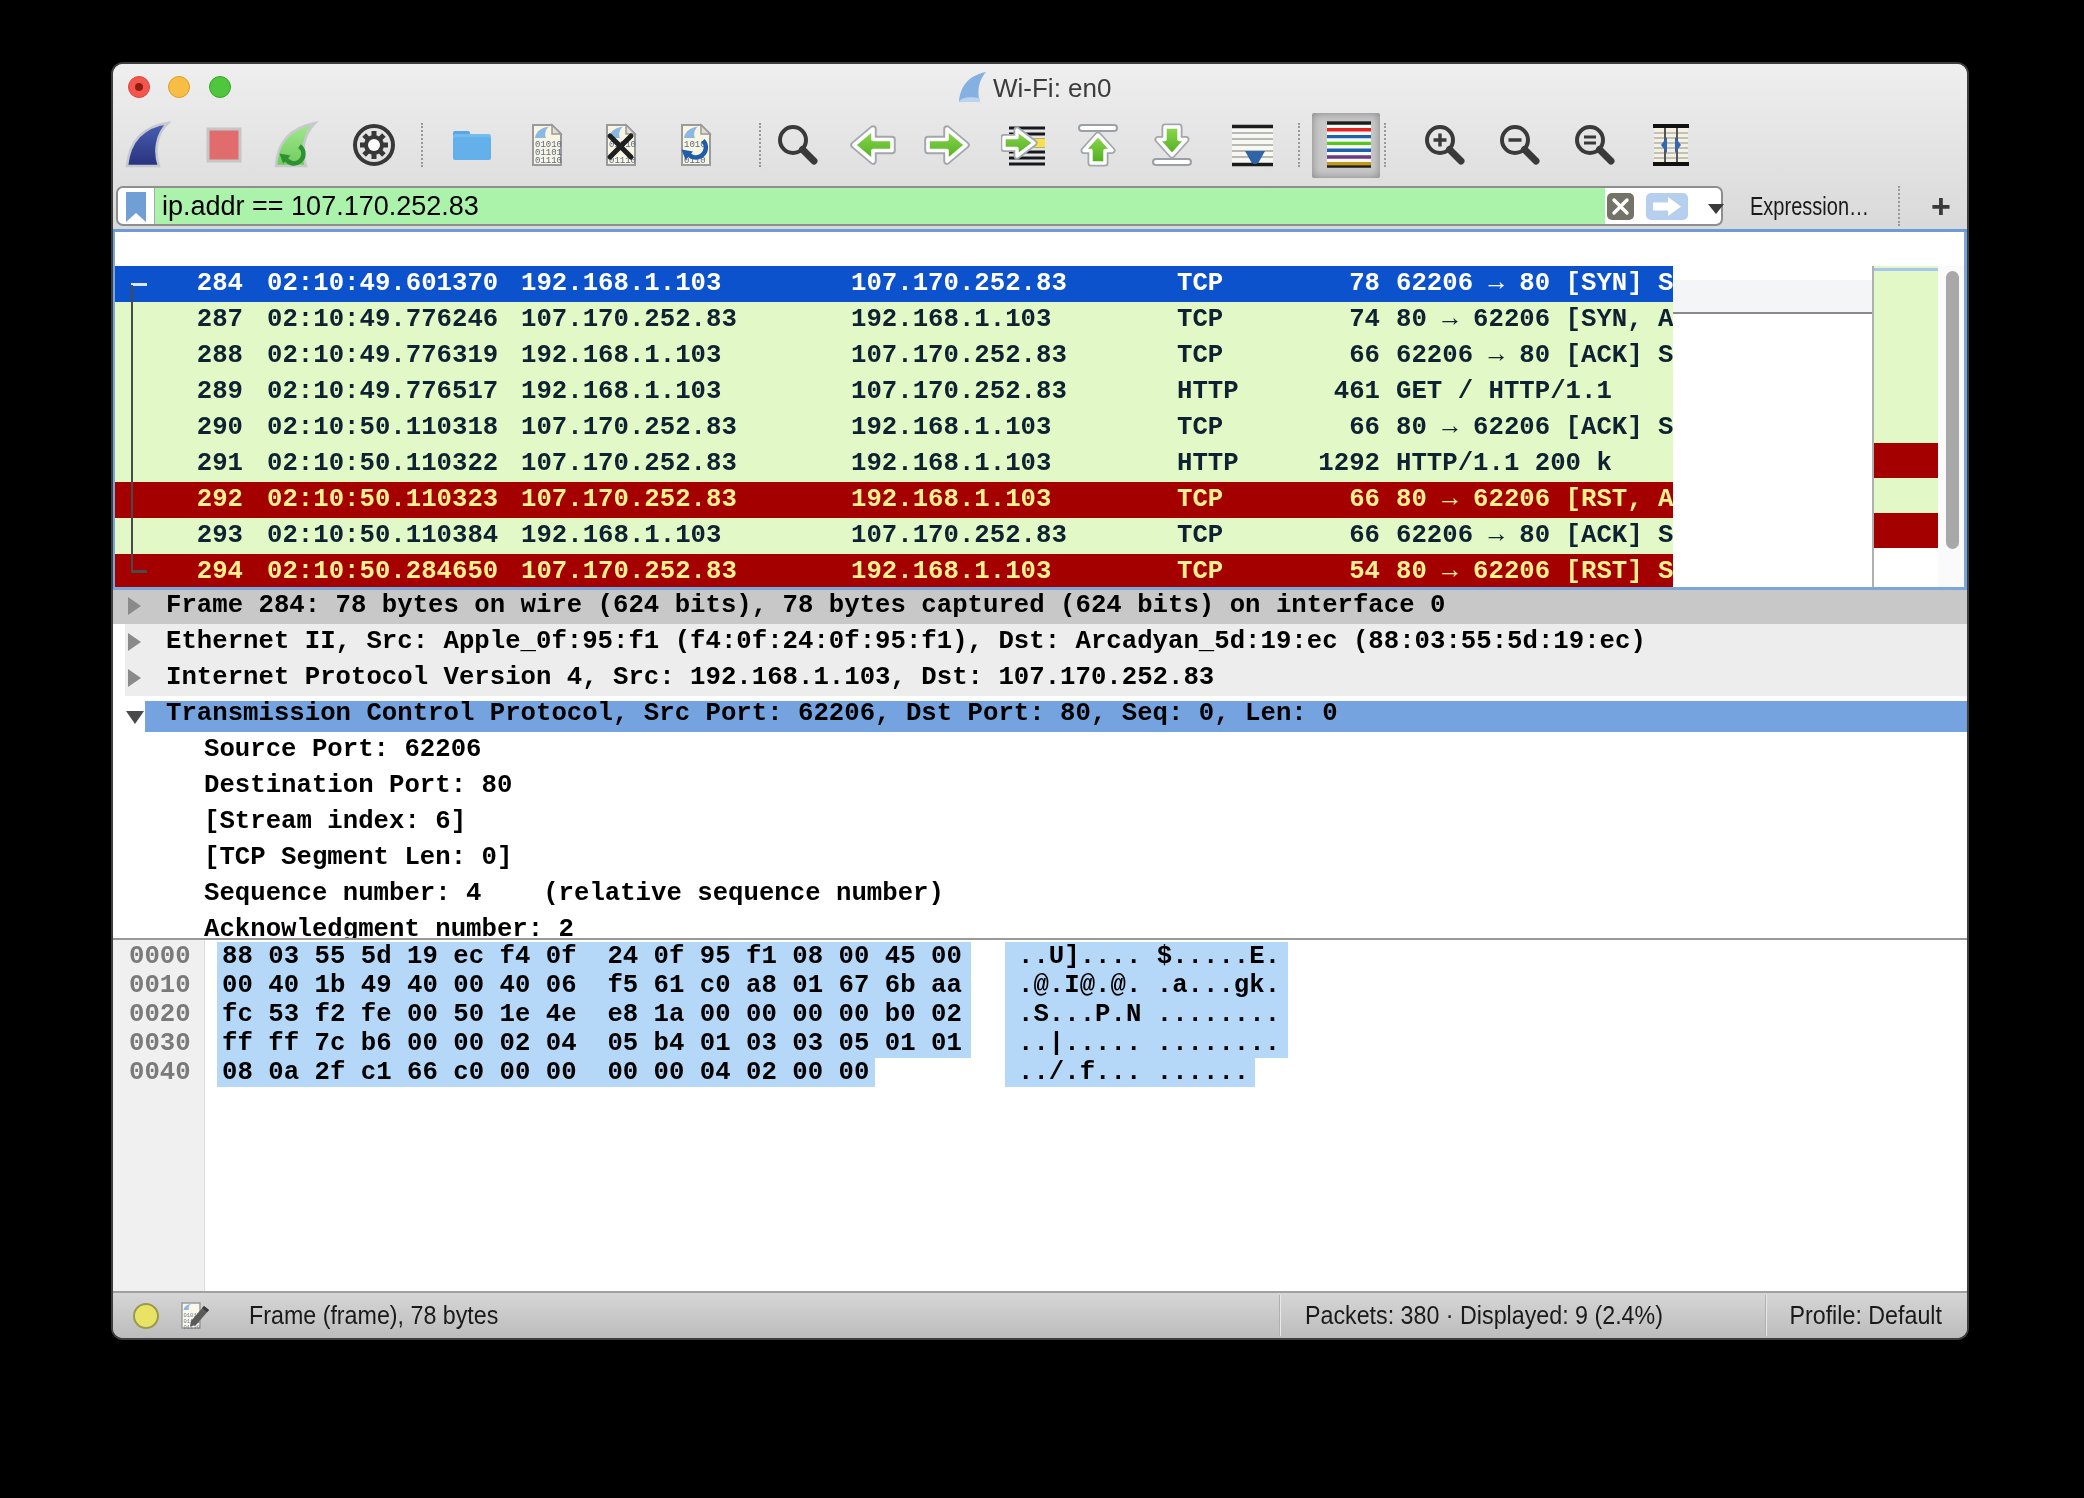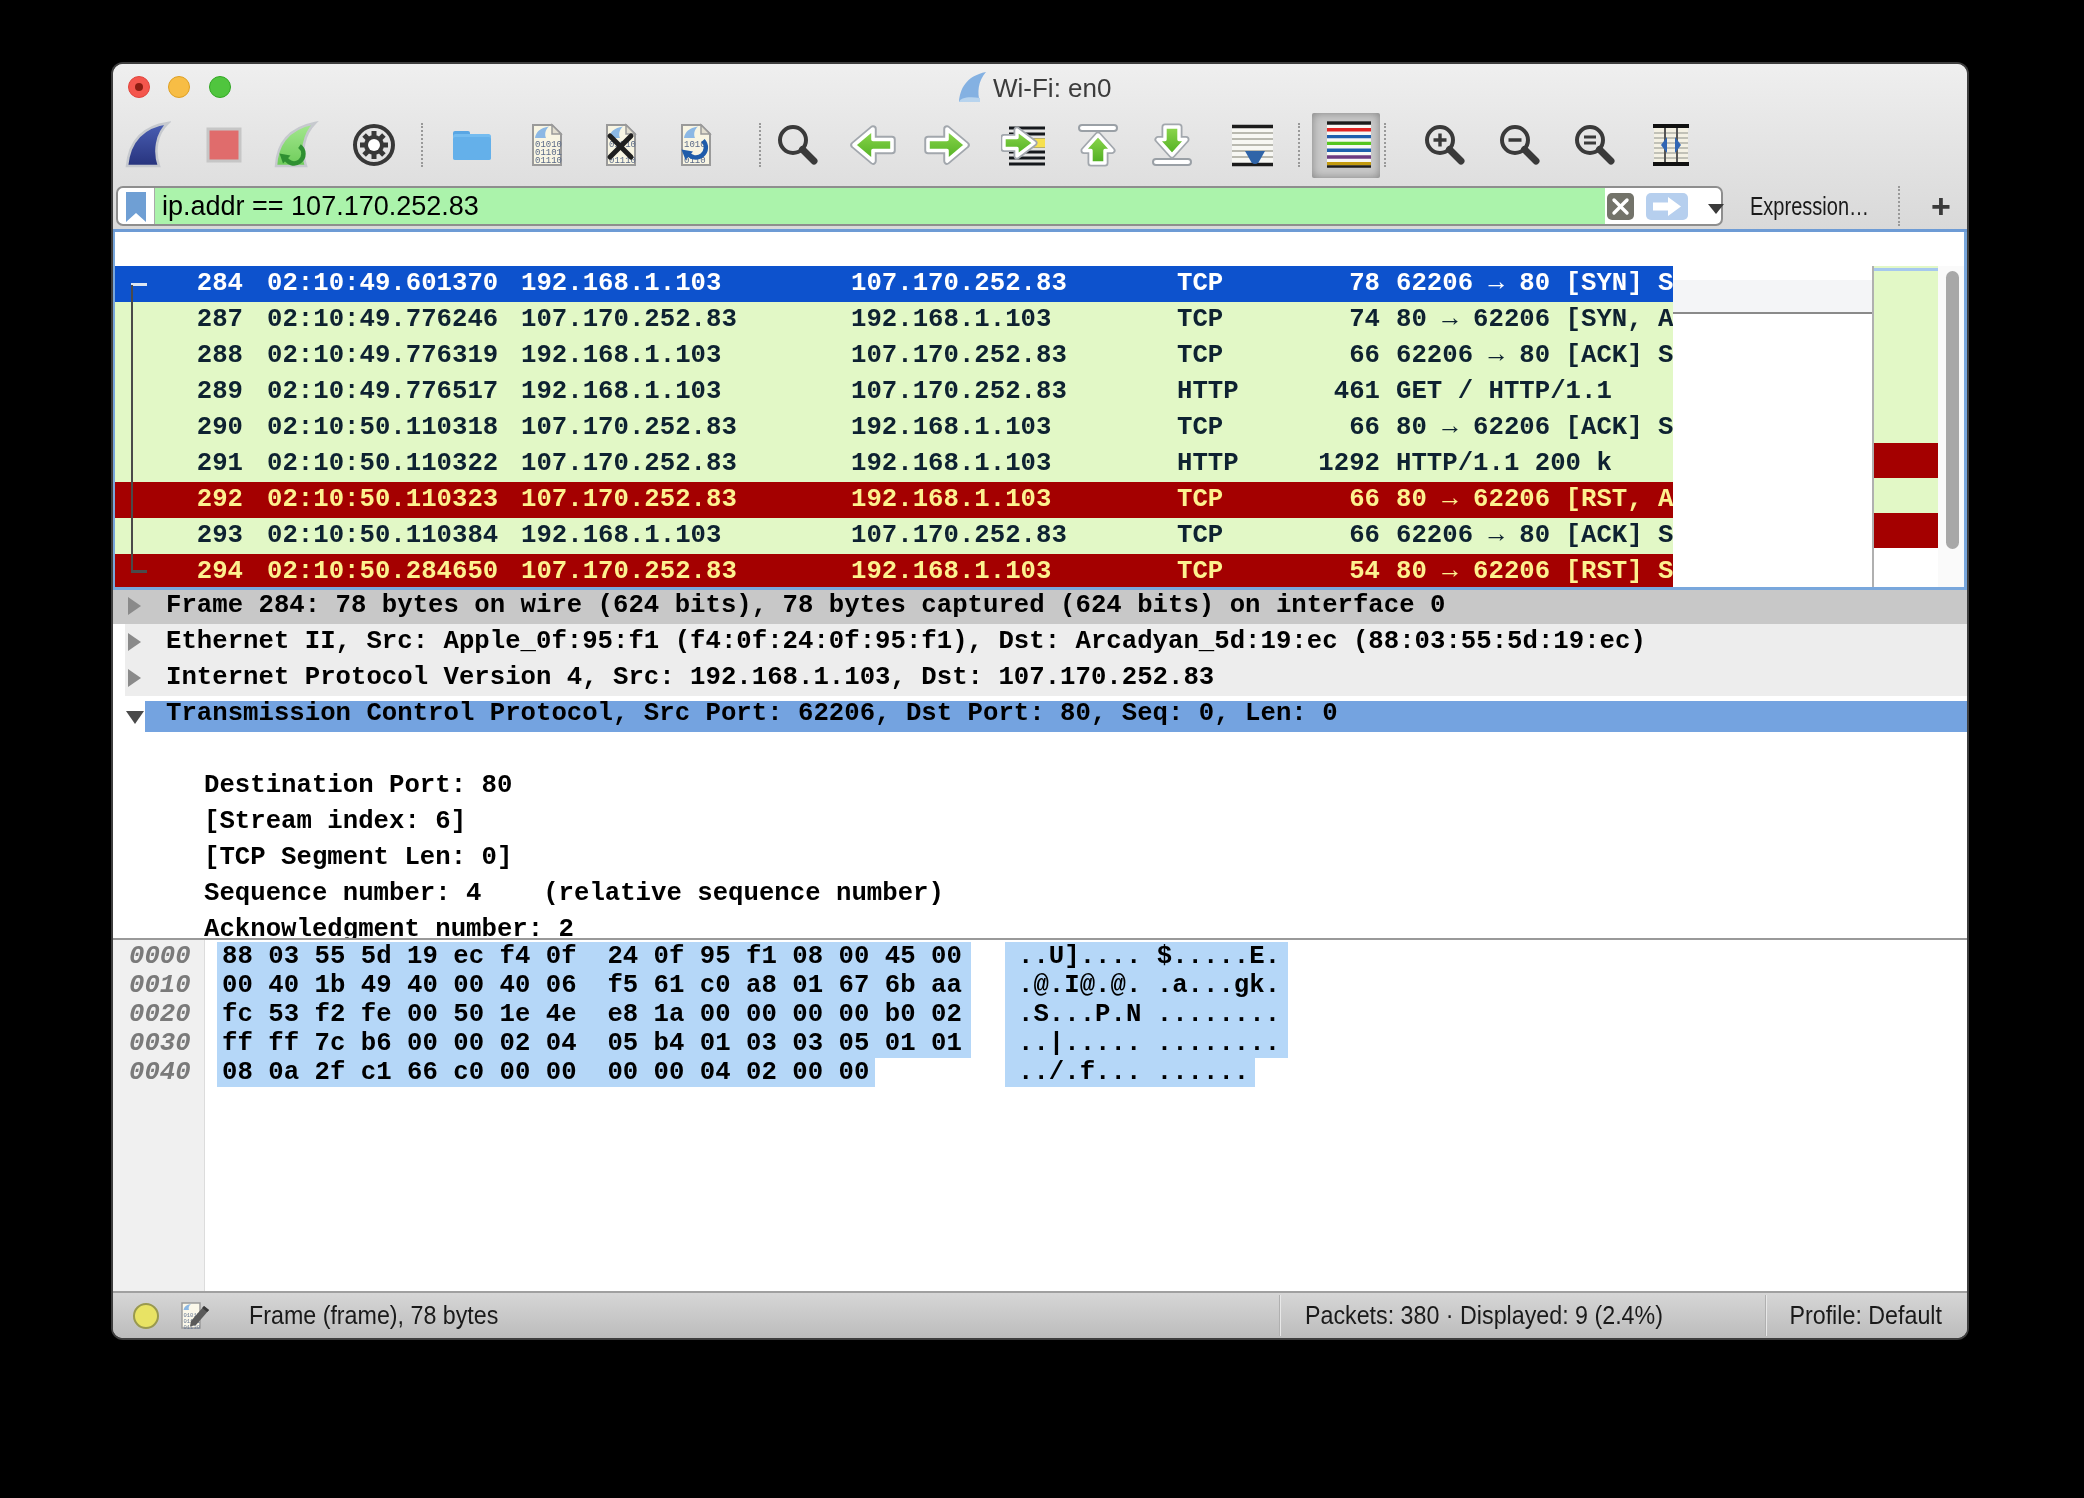--- a/index.html
+++ b/index.html
@@ -56,21 +56,21 @@
   
   .dpane{left:0;top:526px;width:1854px;height:348px;background:#fff;overflow:hidden;}
   .drow{position:absolute;left:0;width:1854px;height:36px;line-height:36px;font-size:25.7px;font-weight:600;color:#000;white-space:pre;font-family:"Liberation Mono",monospace;}
   .tri{position:absolute;width:0;height:0;}
   .tri.e{border-top:9px solid transparent;border-bottom:9px solid transparent;border-left:13px solid #8a8a8a;}
   .tri.d{border-left:9px solid transparent;border-right:9px solid transparent;border-top:13px solid #4a4a4a;}
   
   .hpane{left:0;top:874px;width:1854px;height:355px;background:#fff;border-top:2px solid #999;}
   .hstrip{left:0;top:0;width:92px;height:353px;background:#f0f0f0;border-right:1px solid #dcdcdc;}
   .hrow{position:absolute;height:29px;line-height:29px;font-size:25.7px;font-weight:600;white-space:pre;font-family:"Liberation Mono",monospace;}
-  .hoff{color:#7a7a7a;left:16px;font-style:italic;}
+  .hoff{color:#7a7a7a;left:16px;}
   .hl{background:#b5d7f8;height:29px;top:0;}
   
   .statline{left:0;top:1227px;width:1854px;height:2px;background:#a0a0a0;}
   .status{left:0;top:1229px;width:1854px;height:45px;background:linear-gradient(#d6d6d6,#bcbcbc);font-size:25px;color:#1a1a1a;}
   .sctext{transform:scaleX(.93);transform-origin:left center;}
   .scr{transform:scaleX(.93);transform-origin:right center;}
   .ssep{position:absolute;top:2px;height:41px;width:2px;background:#b0b0b0;border-right:1px solid #e8e8e8;}
 </style>
 </head>
 <body>
@@ -336,20 +336,21 @@
   </div>
   <div class="abs dpane">
     <div class="drow" style="top:-2px;background:#c8c8c8">&nbsp;</div>
     <div class="drow" style="top:34px;left:12px;width:1842px;background:#ededed">&nbsp;</div>
     <div class="drow" style="top:70px;left:12px;width:1842px;background:#ededed">&nbsp;</div>
     <div class="drow" style="top:111px;left:32px;width:1822px;height:31px;background:#74a3e0">&nbsp;</div>
     <div class="drow" style="top:-2px;left:53px">Frame 284: 78 bytes on wire (624 bits), 78 bytes captured (624 bits) on interface 0</div>
     <div class="drow" style="top:34px;left:53px">Ethernet II, Src: Apple_0f:95:f1 (f4:0f:24:0f:95:f1), Dst: Arcadyan_5d:19:ec (88:03:55:5d:19:ec)</div>
     <div class="drow" style="top:70px;left:53px">Internet Protocol Version 4, Src: 192.168.1.103, Dst: 107.170.252.83</div>
     <div class="drow" style="top:106px;left:53px">Transmission Control Protocol, Src Port: 62206, Dst Port: 80, Seq: 0, Len: 0</div>
+    <div class="drow" style="top:142px;left:91px">Source Port: 62206</div>
     <div class="drow" style="top:178px;left:91px">Destination Port: 80</div>
     <div class="drow" style="top:214px;left:91px">[Stream index: 6]</div>
     <div class="drow" style="top:250px;left:91px">[TCP Segment Len: 0]</div>
     <div class="drow" style="top:286px;left:91px">Sequence number: 4    (relative sequence number)</div>
     <div class="drow" style="top:322px;left:91px">Acknowledgment number: 2</div>
     <div class="tri e" style="left:15px;top:7px"></div>
     <div class="tri e" style="left:15px;top:43px"></div>
     <div class="tri e" style="left:15px;top:79px"></div>
     <div class="tri d" style="left:13px;top:121px"></div>
   </div>

